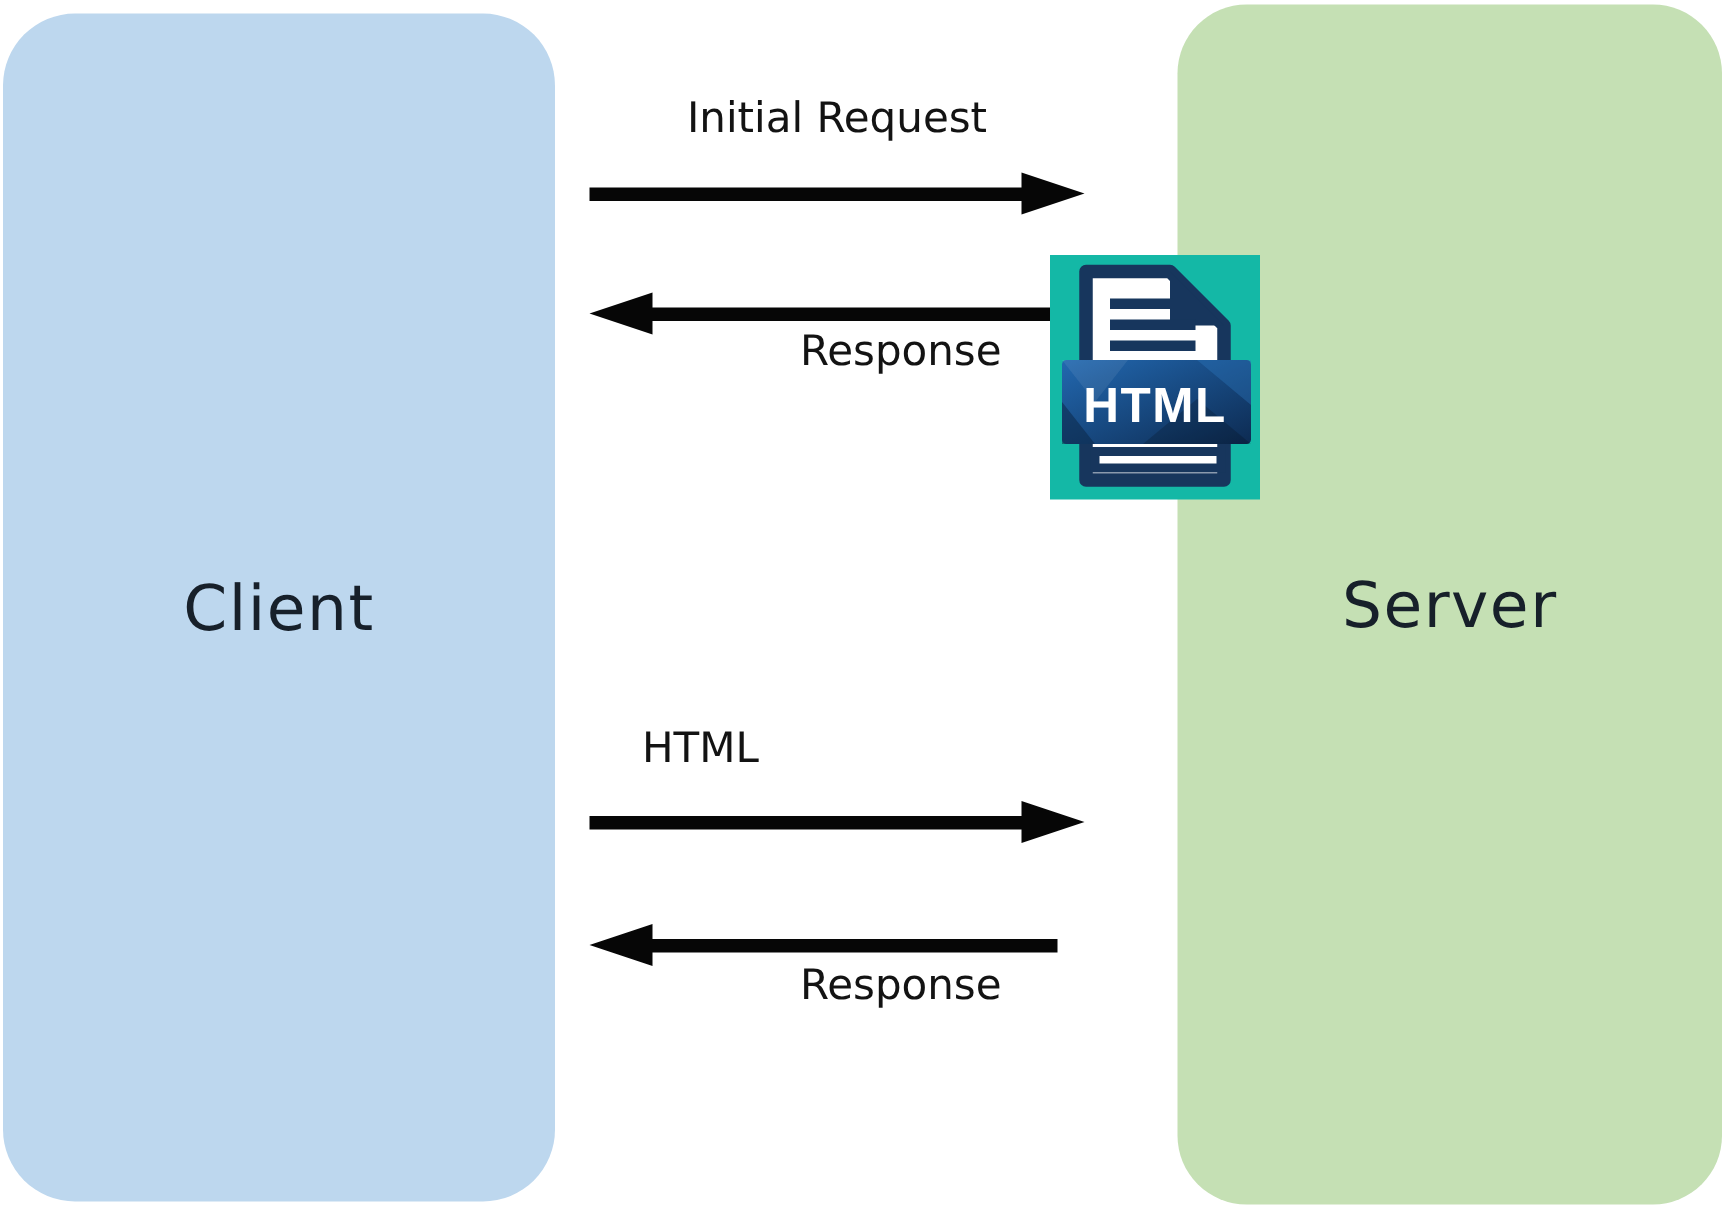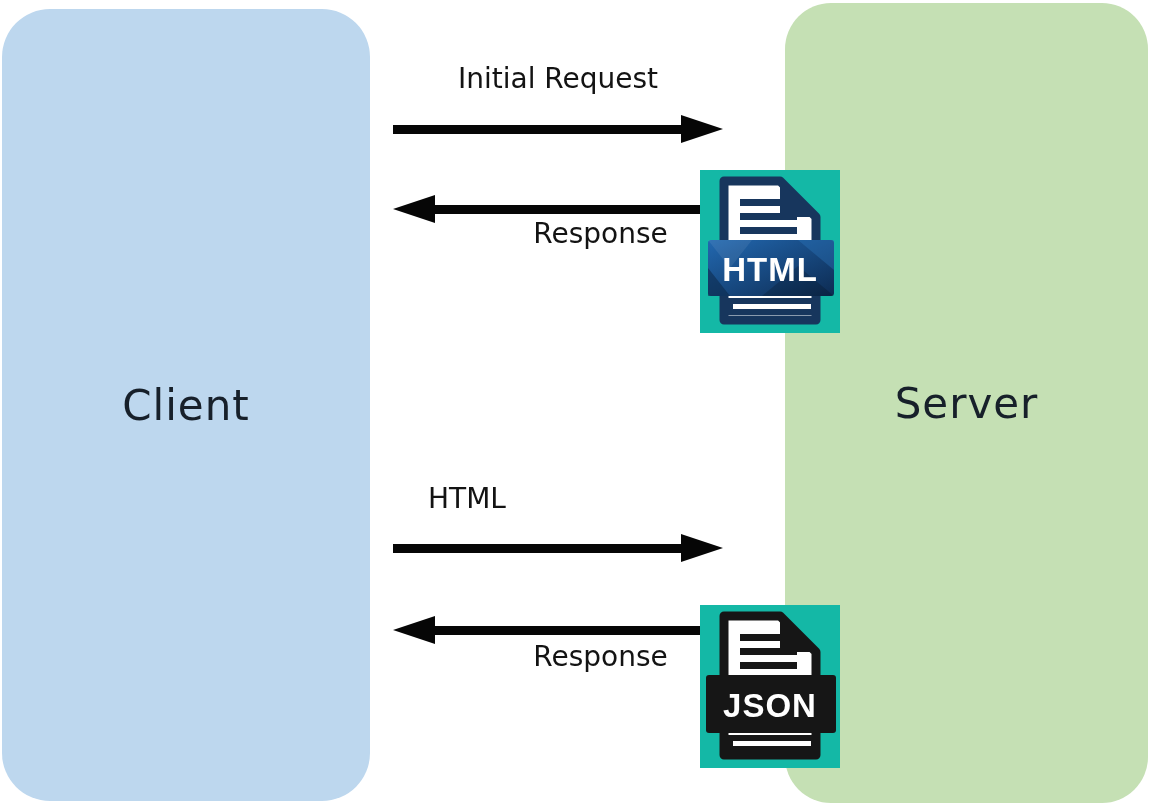--- a/index.html
+++ b/index.html
@@ -150,26 +150,14 @@
     <div class="shaft"></div>
     <div class="head"></div>
   </div>
 
   <div class="arrow arrow-left arrow-4">
     <div class="shaft"></div>
     <div class="head"></div>
   </div>
   <div class="msg-label lbl-response-json">Response</div>
 
-  <div class="file-icon-wrap json-icon-wrap">
-    <svg viewBox="0 0 140 163">
-      <path d="M24 11 H80 L116 47 V150 H24 Z" fill="#ffffff" stroke="#161616" stroke-width="9" stroke-linejoin="round"></path>
-      <path d="M80 11 V47 H116 Z" fill="#161616"></path>
-      <rect x="40" y="29" width="42" height="7" fill="#161616"></rect>
-      <rect x="40" y="43" width="57" height="7" fill="#161616"></rect>
-      <rect x="40" y="57" width="57" height="7" fill="#161616"></rect>
-      <rect x="6" y="70" width="130" height="58" rx="3" fill="#161616"></rect>
-      <text class="band-label" x="70" y="112" text-anchor="middle">JSON</text>
-      <rect x="30" y="133" width="84" height="11" fill="#ffffff" stroke="#161616" stroke-width="6"></rect>
-    </svg>
-  </div>
 
 </div>
 
 </body></html>

